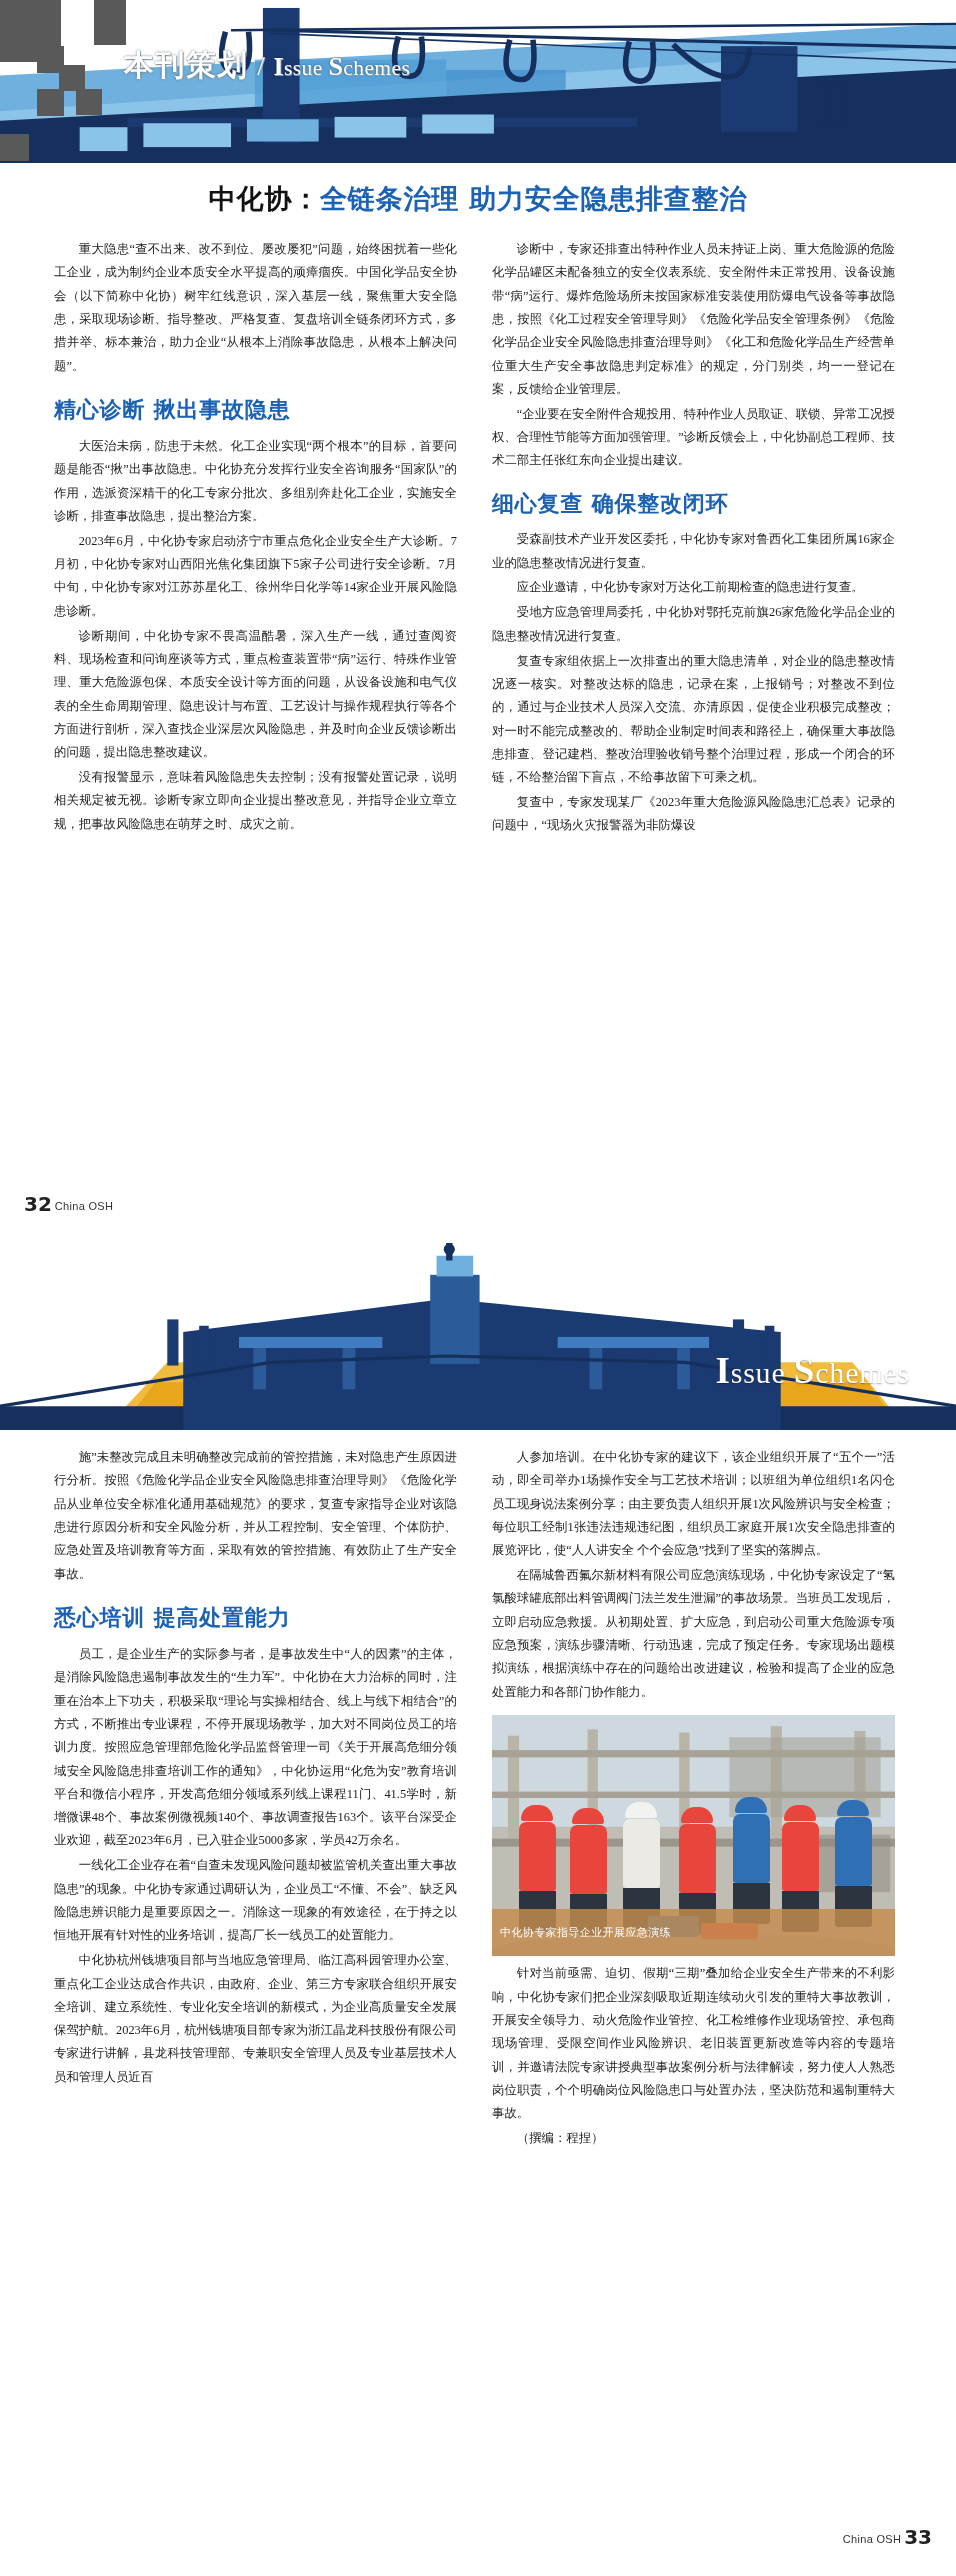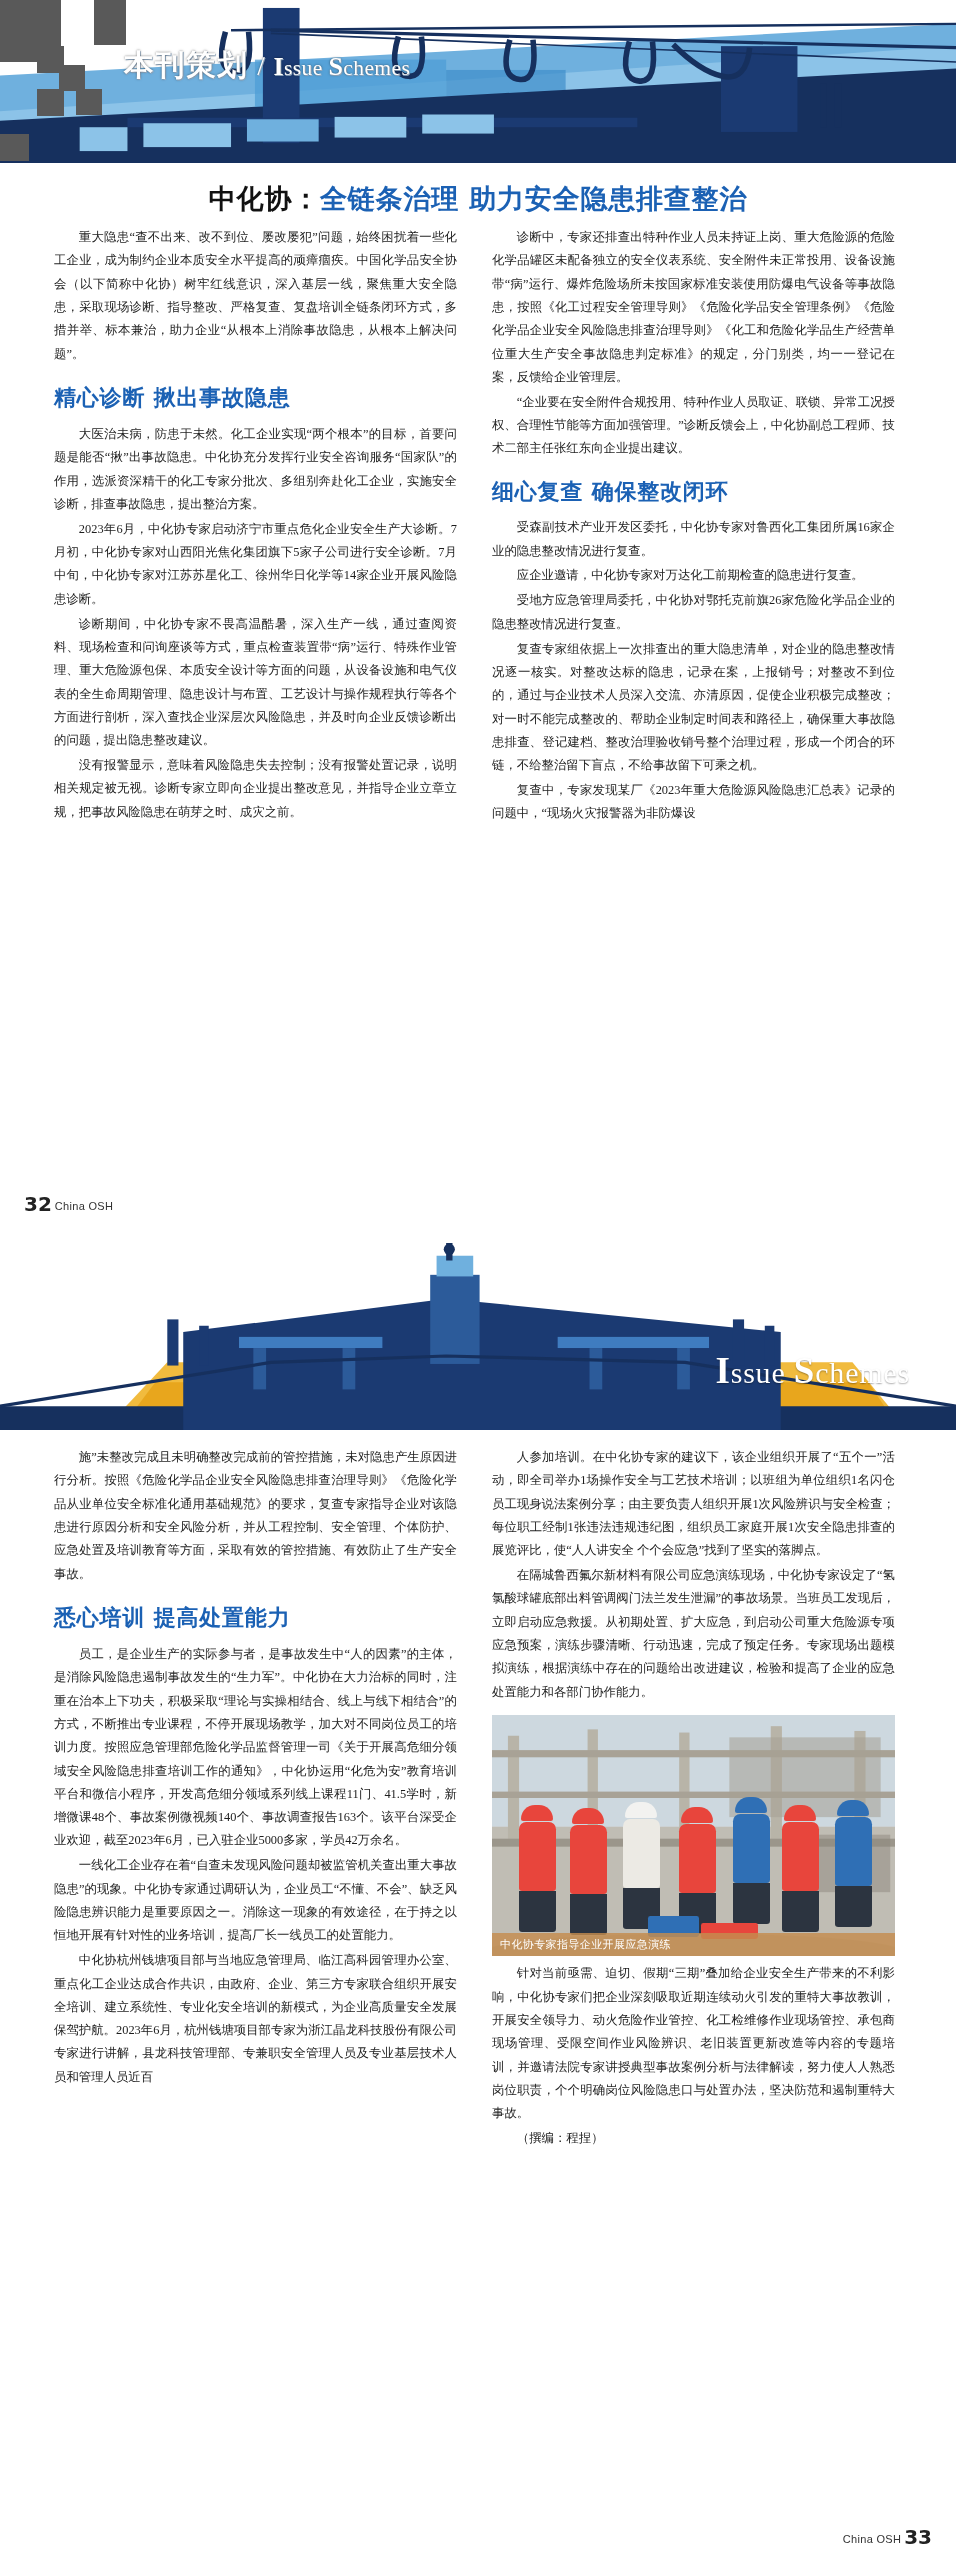--- a/index.html
+++ b/index.html
@@ -19,21 +19,21 @@
   .bn-title .en{font-family:"Liberation Serif",serif;font-style:normal;font-size:21.5px;letter-spacing:0.4px;}
   .bn-title .en b{font-size:26px;}
 
   
   .headline{margin:17.5px 0 0 0;text-align:center;font-family:"DejaVu Sans","Liberation Sans",sans-serif;
     font-weight:bold;font-size:27px;letter-spacing:0.8px;line-height:1.35;}
   .headline .k{color:#111;}
   .headline .b{color:#1b61b4;}
 
   
-  .cols{display:flex;gap:35px;padding:0 54px;margin-top:9px;}
+  .cols{display:flex;gap:35px;padding:0 54px;margin-top:21px;}
   .col{width:403px;}
   p.tx{margin:0 0 1.6px 0;text-indent:2em;font-size:12.4px;line-height:1.88;text-align:justify;
     color:#1d1d1d;font-family:"Liberation Serif","DejaVu Serif",serif;}
   h3.sec{margin:17.5px 0 9.6px 0;font-family:"DejaVu Sans","Liberation Sans",sans-serif;
     font-weight:bold;font-size:22px;color:#1b61b4;letter-spacing:0.8px;}
   .col2 h3.sec{margin-top:16px;}
 
   
   .folio{position:absolute;bottom:29px;display:flex;align-items:flex-end;gap:3px;}
   .folio.l{left:24px;}
@@ -44,21 +44,21 @@
   
   .divart{position:relative;width:956px;height:187px;overflow:hidden;background:#fff;}
   .div-title{position:absolute;right:46px;bottom:38px;font-family:"Liberation Serif",serif;
     color:#fff;font-size:30px;letter-spacing:0.8px;text-shadow:0 0.8px 1.6px rgba(0,0,0,.35);}
   .div-title b{font-size:37px;}
 
   
   .photo{position:relative;width:100%;height:241px;margin:11px 0 6.4px 0;overflow:hidden;border:0;}
   .ph-sky{position:absolute;inset:0;background:linear-gradient(#c9d4dc 0%,#dfe5e8 38%,#cfd3d2 60%,#b9b3a8 100%);}
   .ph-cap{position:absolute;left:0;right:0;bottom:0;background:rgba(196,140,78,.82);color:#fff;
-    font-family:"DejaVu Sans","Liberation Sans",sans-serif;font-size:11px;padding:4px 8px;letter-spacing:0.4px;}
+    font-family:"DejaVu Sans","Liberation Sans",sans-serif;font-size:11px;padding:16px 8px;letter-spacing:0.4px;}
   .worker{position:absolute;bottom:24px;width:46px;}
   .worker .hat{width:32px;height:16px;background:#e8453c;border-radius:16px 16px 2.4px 2.4px;margin:0 auto;}
   .worker .body{width:37px;height:69px;background:#e8453c;border-radius:7.2px 7.2px 3.2px 3.2px;margin:0.8px auto 0;}
   .worker .leg{width:37px;height:41px;background:#2c3440;margin:0 auto;border-radius:0 0 3.2px 3.2px;}
   .worker.blue .hat,.worker.blue .body{background:#2f6fb5;}
   .worker.white .hat{background:#f2f2f0;}
   .worker.white .body{background:#eceae4;}
   .tank{position:absolute;background:#9aa3a6;border-radius:2.4px;}
 
   .endnote{margin-top:8px;text-align:right;font-size:12px;color:#1d1d1d;}

